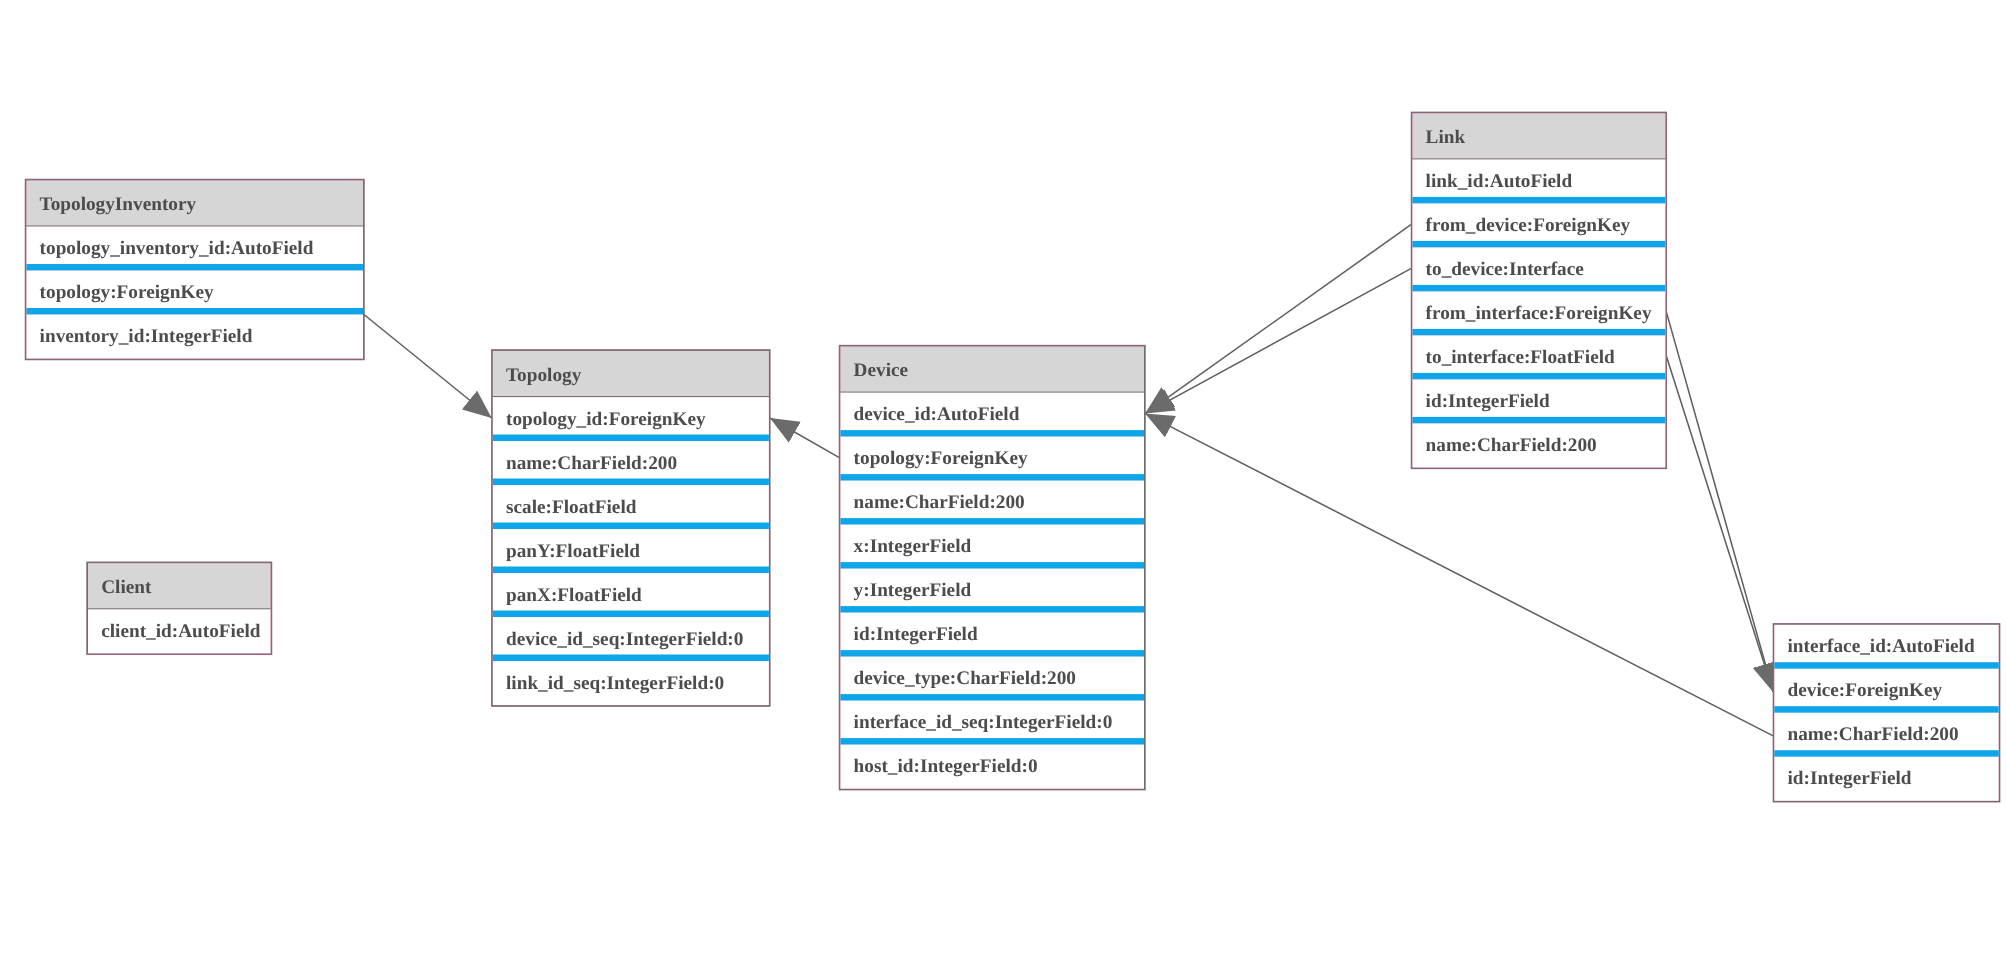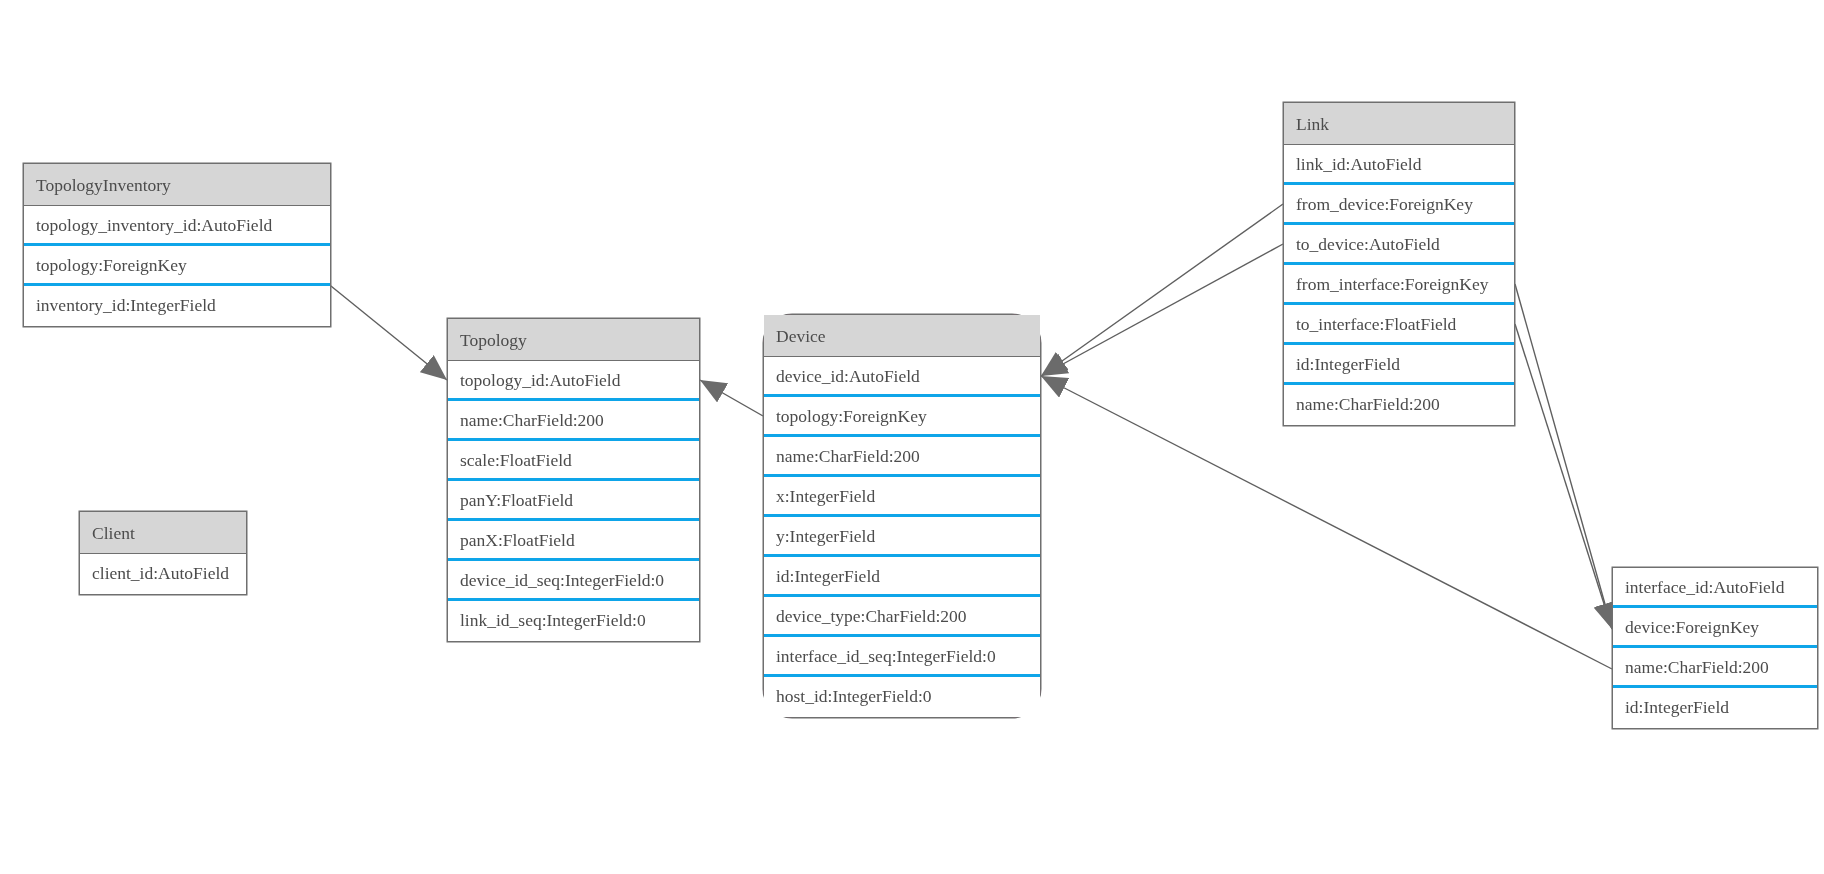--- a/index.html
+++ b/index.html
@@ -21,36 +21,37 @@
     top: 0;
     width: 1824px;
     height: 874px;
   }
   .entity {
     position: absolute;
     background: #ec4899;
     border: 1px solid #6f6f6f;
     box-shadow: 0 0 0 0.5px #6f6f6f;
     box-sizing: border-box;
+    font-weight: bold;
   }
   .entity-header {
     height: 42px;
     line-height: 42px;
     background: #d6d6d6;
     border-bottom: 1px solid #6f6f6f;
     padding-left: 12px;
     font-size: 17.5px;
     color: #4c4c4c;
     box-sizing: border-box;
     white-space: nowrap;
   }
   .entity-row {
     height: 40px;
     line-height: 39px;
-    border-bottom: 3px solid #0ea5e9;
+    border-bottom: 6px solid #0ea5e9;
     padding-left: 12px;
     font-size: 17.5px;
     color: #4c4c4c;
     box-sizing: border-box;
     white-space: nowrap;
     background: #ffffff;
   }
   .entity-row:last-child {
     border-bottom: none;
   }
@@ -75,49 +76,49 @@
     </svg>
   <div id="nodes">
       <div class="entity" style="left: 23px; top: 163px; width: 308px;">
         <div class="entity-header">TopologyInventory</div>
         <div class="entity-row">topology_inventory_id:AutoField</div>
         <div class="entity-row">topology:ForeignKey</div>
         <div class="entity-row">inventory_id:IntegerField</div>
       </div>
       <div class="entity" style="left: 447px; top: 318px; width: 253px;">
         <div class="entity-header">Topology</div>
-        <div class="entity-row">topology_id:AutoField</div>
+        <div class="entity-row">topology_id:ForeignKey</div>
         <div class="entity-row">name:CharField:200</div>
         <div class="entity-row">scale:FloatField</div>
         <div class="entity-row">panY:FloatField</div>
         <div class="entity-row">panX:FloatField</div>
         <div class="entity-row">device_id_seq:IntegerField:0</div>
         <div class="entity-row">link_id_seq:IntegerField:0</div>
       </div>
       <div class="entity" style="left: 79px; top: 511px; width: 168px;">
         <div class="entity-header">Client</div>
         <div class="entity-row">client_id:AutoField</div>
       </div>
-      <div class="entity" style="left: 763px; top: 314px; width: 278px; border-radius: 29px;">
+      <div class="entity" style="left: 763px; top: 314px; width: 278px;">
         <div class="entity-header">Device</div>
         <div class="entity-row">device_id:AutoField</div>
         <div class="entity-row">topology:ForeignKey</div>
         <div class="entity-row">name:CharField:200</div>
         <div class="entity-row">x:IntegerField</div>
         <div class="entity-row">y:IntegerField</div>
         <div class="entity-row">id:IntegerField</div>
         <div class="entity-row">device_type:CharField:200</div>
         <div class="entity-row">interface_id_seq:IntegerField:0</div>
         <div class="entity-row">host_id:IntegerField:0</div>
       </div>
       <div class="entity" style="left: 1283px; top: 102px; width: 232px;">
         <div class="entity-header">Link</div>
         <div class="entity-row">link_id:AutoField</div>
         <div class="entity-row">from_device:ForeignKey</div>
-        <div class="entity-row">to_device:AutoField</div>
+        <div class="entity-row">to_device:Interface</div>
         <div class="entity-row">from_interface:ForeignKey</div>
         <div class="entity-row">to_interface:FloatField</div>
         <div class="entity-row">id:IntegerField</div>
         <div class="entity-row">name:CharField:200</div>
       </div>
       <div class="entity" style="left: 1612px; top: 567px; width: 206px;">
         <div class="entity-row">interface_id:AutoField</div>
         <div class="entity-row">device:ForeignKey</div>
         <div class="entity-row">name:CharField:200</div>
         <div class="entity-row">id:IntegerField</div>

